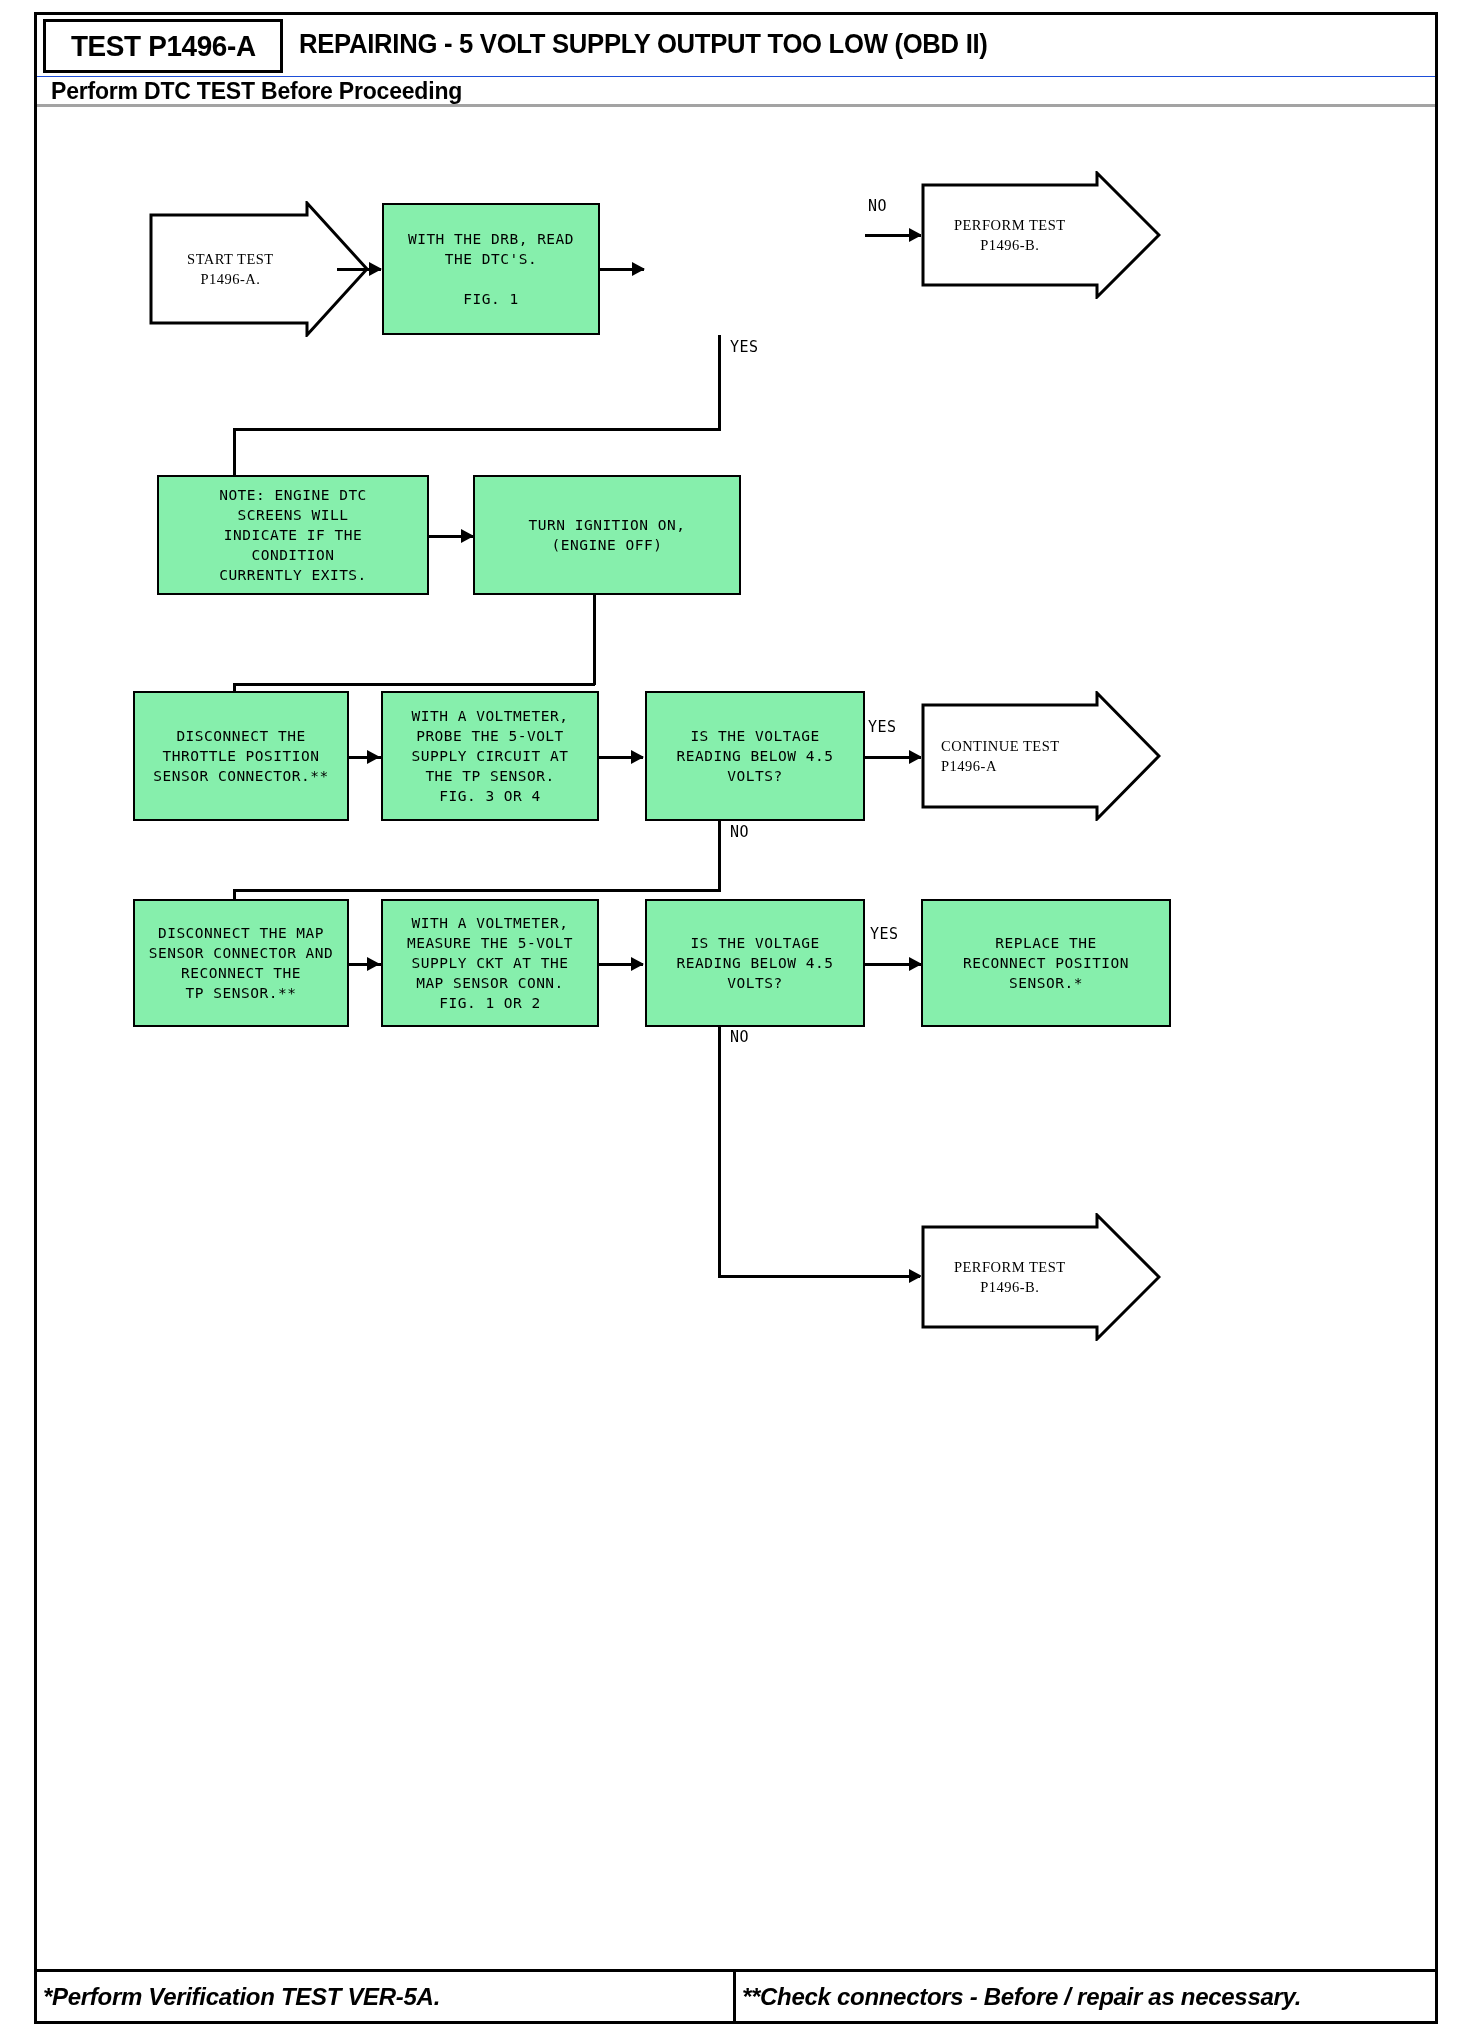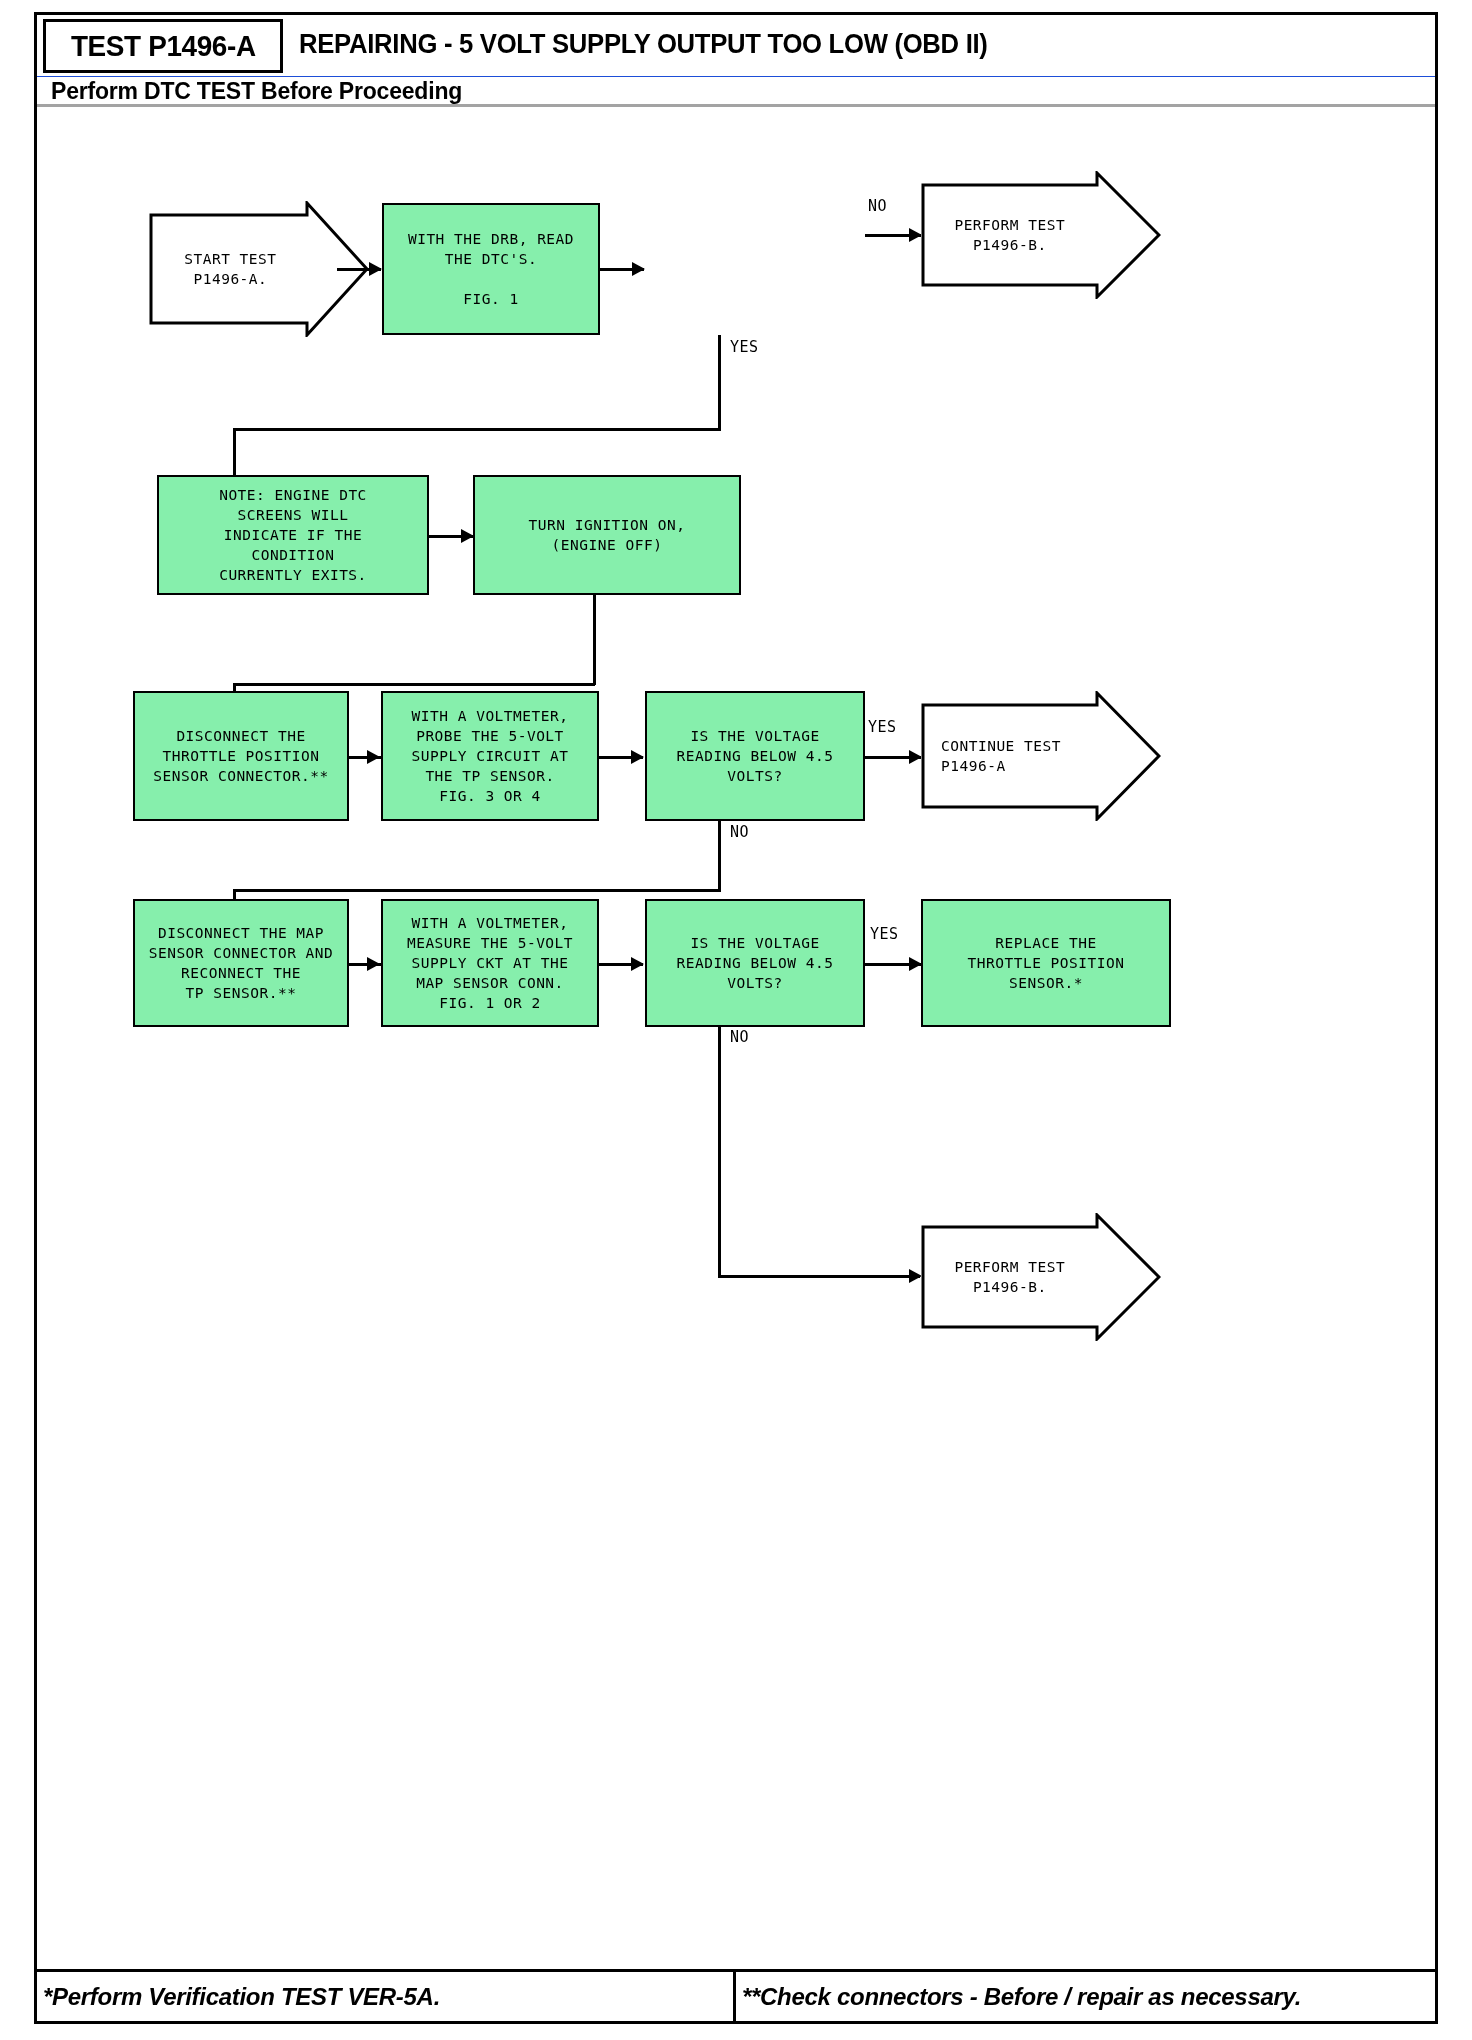--- a/index.html
+++ b/index.html
@@ -118,20 +118,21 @@
     background: #86efac;
   }
   .rect .node-text {
     top: 50%;
     transform: translateY(-50%);
   }
 
   
   .arrowbox {
     background: #fff;
+    font-family: Liberation Serif, serif;
   }
   .arrowbox svg {
     position: absolute;
     left: 0; top: 0;
     width: 100%; height: 100%;
     display: block;
   }
   .arrowbox .node-text {
     top: 50%;
     transform: translateY(-50%);
@@ -327,21 +328,21 @@
 READING BELOW 4.5
 VOLTS?</span>
       </div>
 
       <div class="edge-label" style="left:833px; top:812px;">YES</div>
       <div class="line hline" style="left:828px; top:850px; width:56px;"></div>
       <div class="arrowhead right" style="left:872px; top:844px;"></div>
 
       <div class="node rect" style="left:884px; top:786px; width:250px; height:128px;">
         <span class="node-text">REPLACE THE
-THROTTLE POSITION
+RECONNECT POSITION
 SENSOR.*</span>
       </div>
 
       <div class="edge-label" style="left:693px; top:915px;">NO</div>
       <div class="line vline" style="left:681px; top:914px; height:250px;"></div>
       <div class="line hline" style="left:681px; top:1162px; width:202px;"></div>
       <div class="arrowhead right" style="left:872px; top:1156px;"></div>
 
       <div class="node arrowbox" style="left:884px; top:1100px; width:240px; height:128px;">
         <svg viewBox="0 0 240 128" preserveAspectRatio="none" aria-hidden="true">

